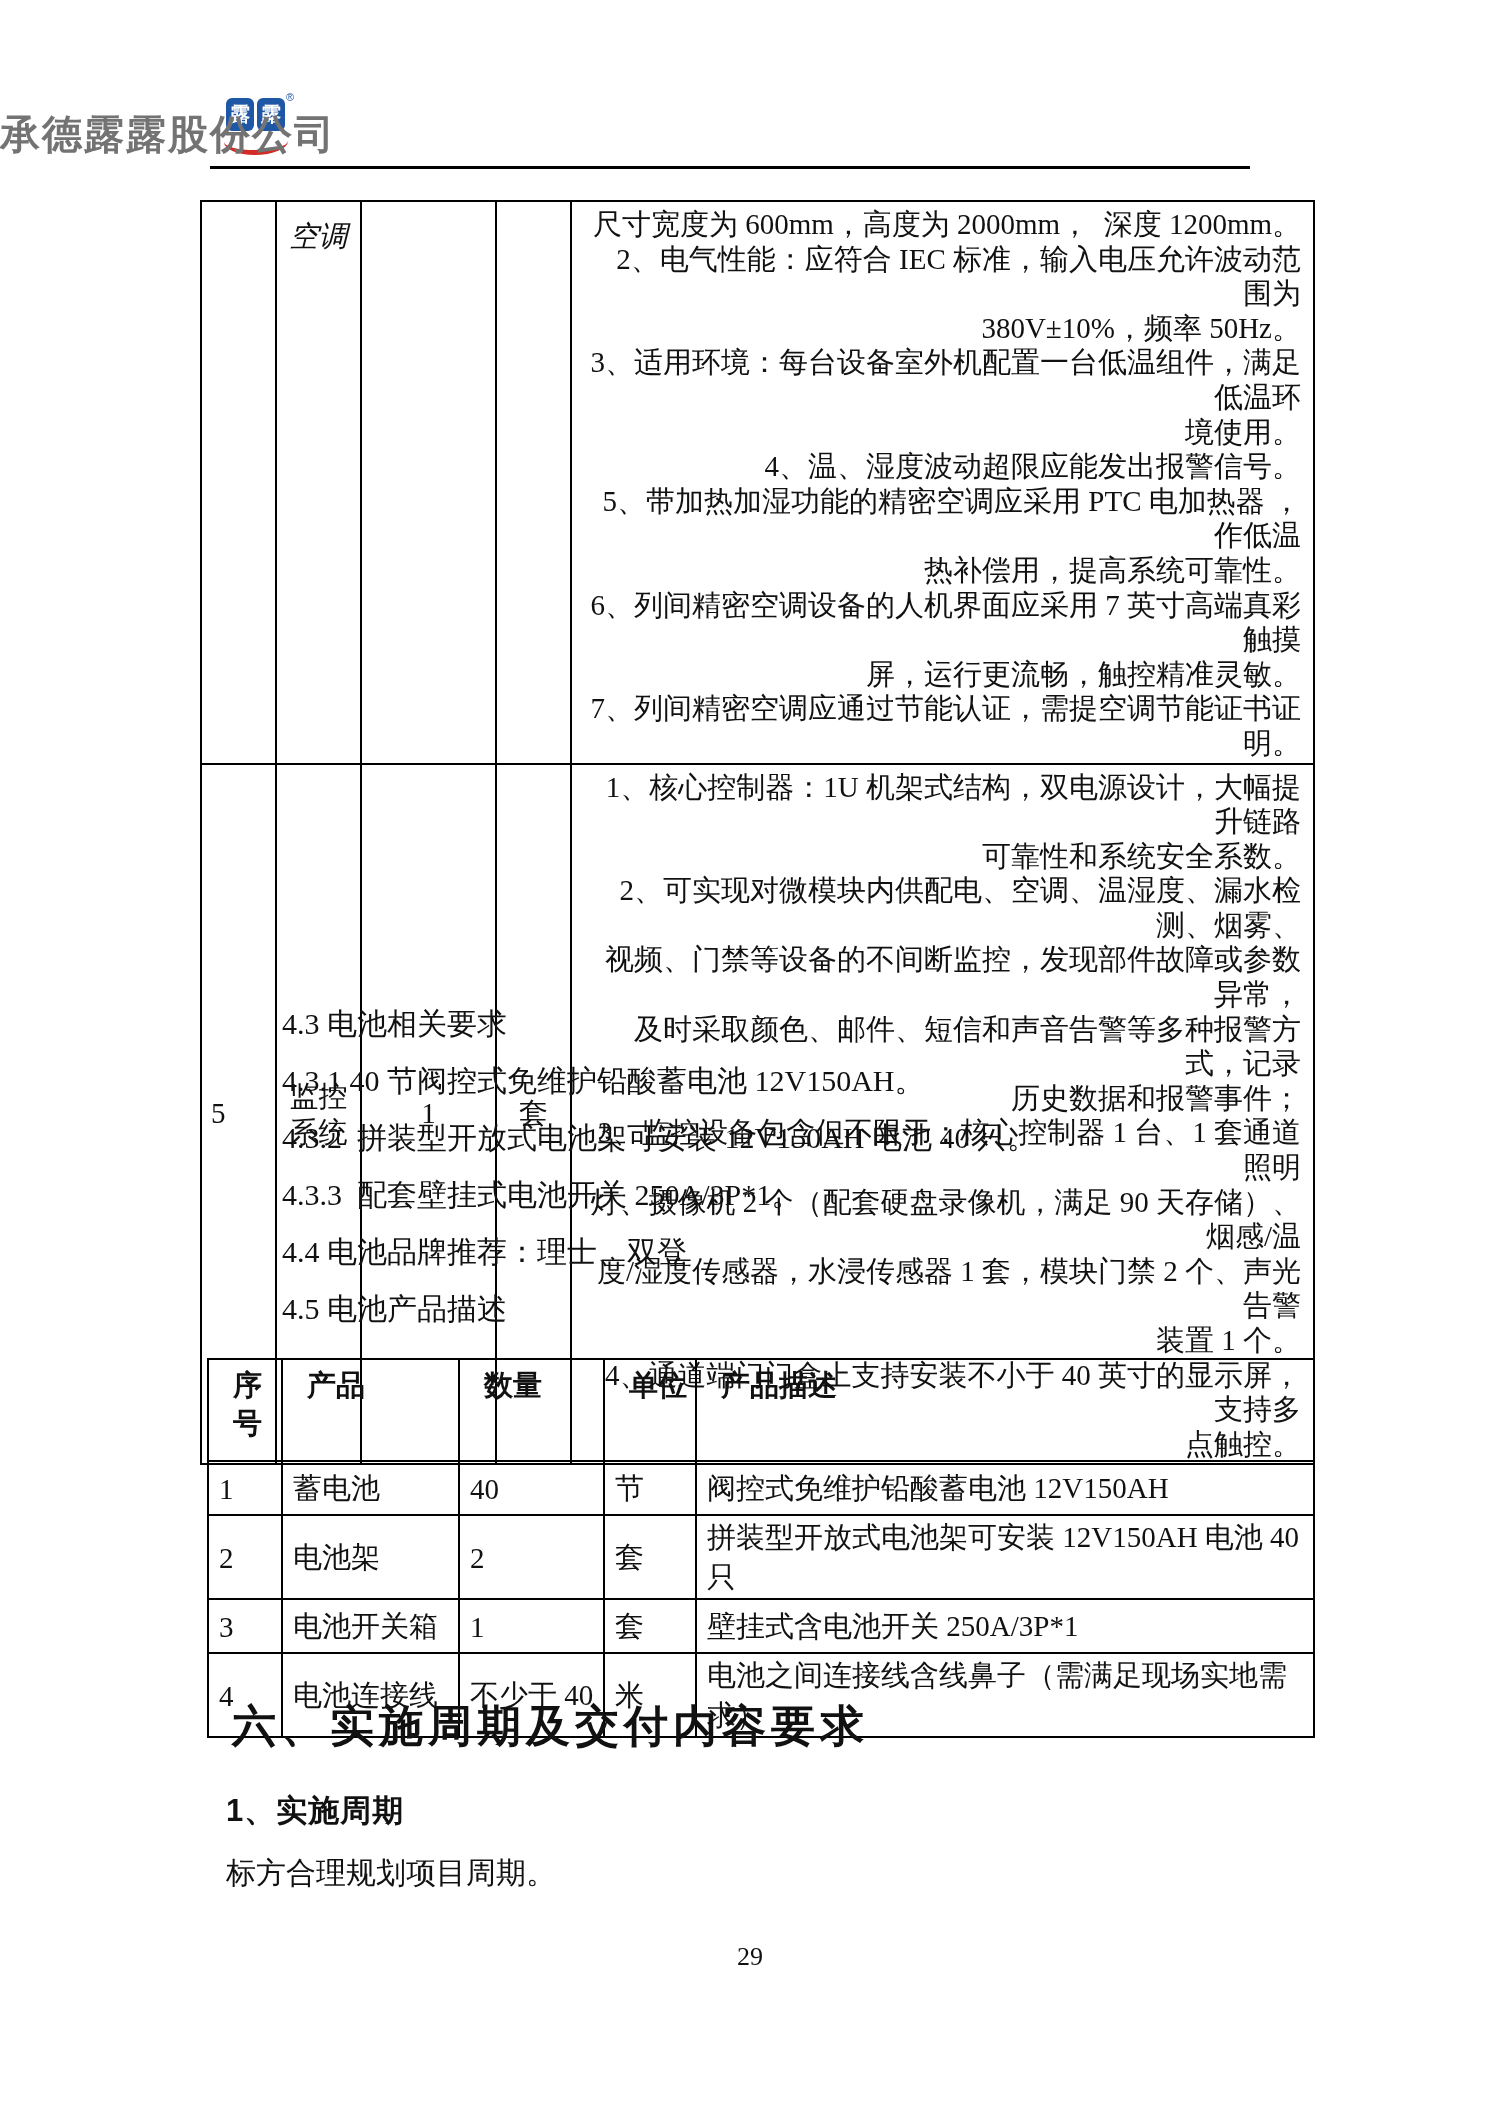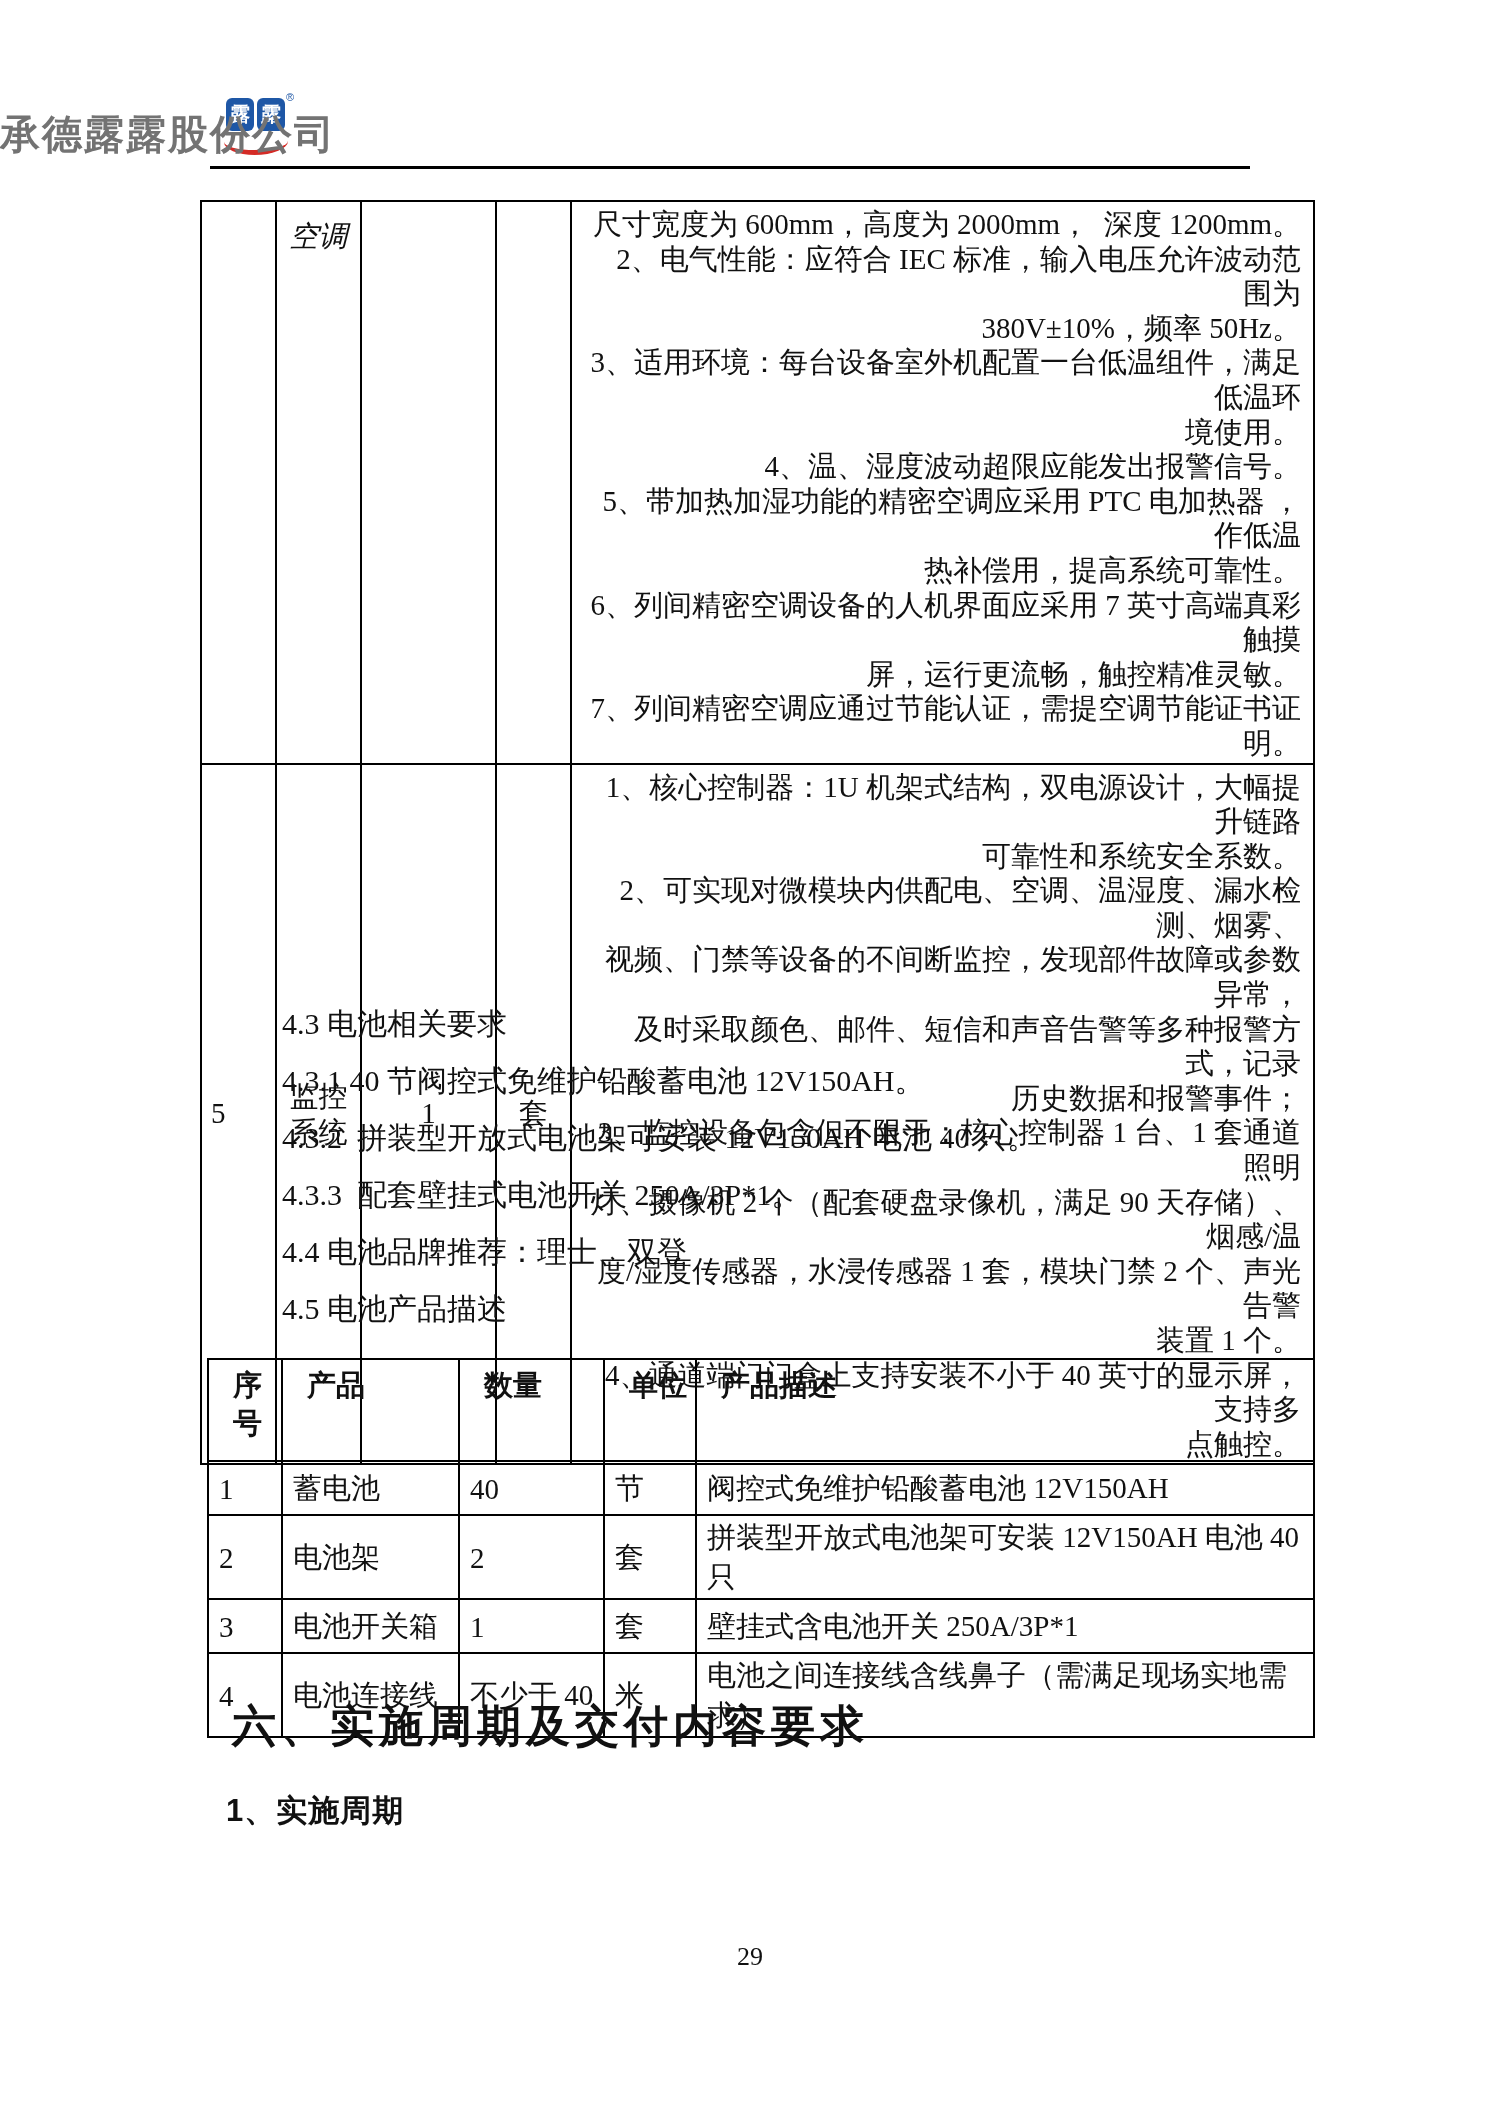--- a/index.html
+++ b/index.html
@@ -185,17 +185,18 @@
       <td>米</td>
       <td>电池之间连接线含线鼻子（需满足现场实地需求）</td>
     </tr>
   </tbody>
     </table>
 
   <div class="heading6">六、实施周期及交付内容要求</div>
   <div class="sub1">1、实施周期</div>
 
   <div class="para">
+    <div class="para-line">标方合理规划项目周期。</div>
   </div>
 
   <div class="pagenum">29</div>
 
 </div>
 
 </body></html>

